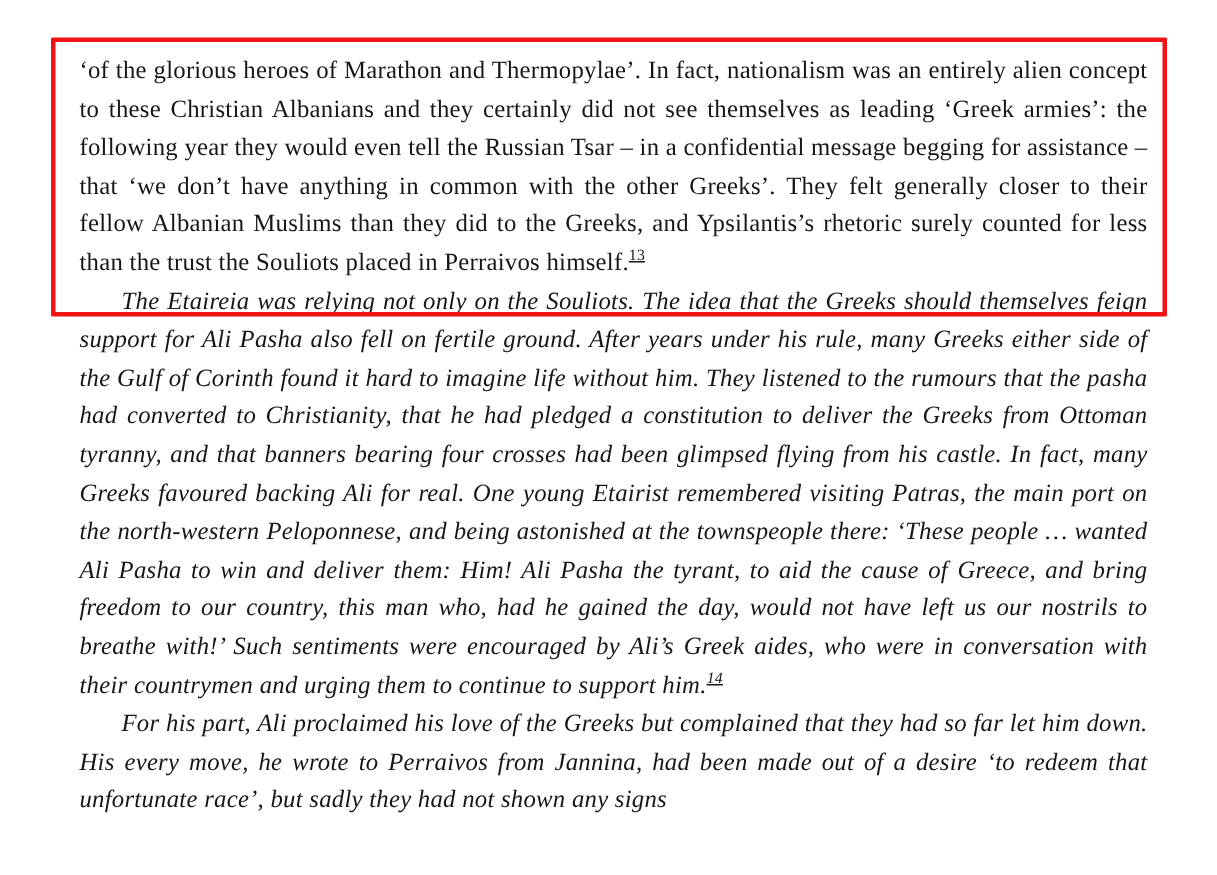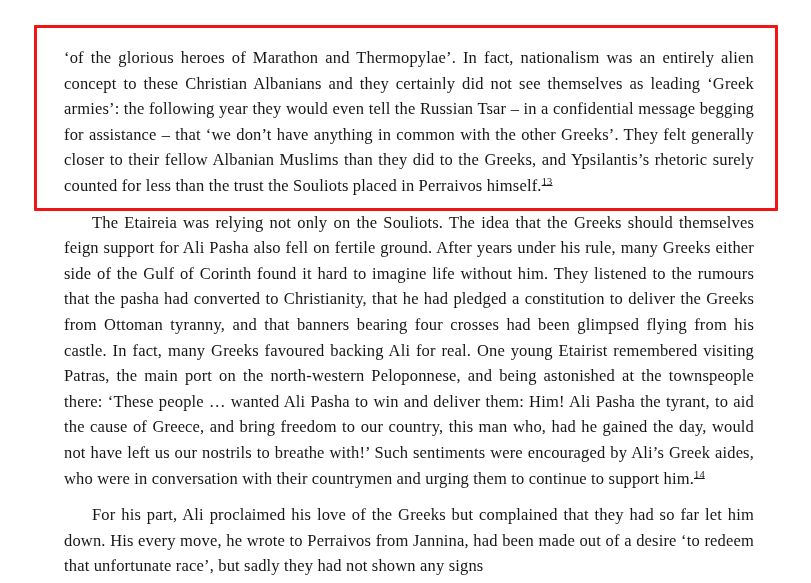--- a/index.html
+++ b/index.html
@@ -20,30 +20,31 @@
     height: 583px;
     background: #ffffff;
   }
   .text-column {
     position: absolute;
     left: 53px;
     top: 34px;
     width: 712px;
   }
   p.para {
-    margin: 11px;
+    margin: 0;
     font-size: 16.5px;
     line-height: 25.6px;
     text-align: justify;
     text-justify: inter-word;
     color: #161616;
     letter-spacing: 0.01em;
   }
   p.para.indent {
     text-indent: 28px;
+    font-style: italic;
   }
   .highlight-box {
     position: absolute;
     left: 34px;
     top: 25px;
     width: 744px;
     height: 186px;
     border: 3px solid #f01414;
     box-sizing: border-box;
     pointer-events: none;

